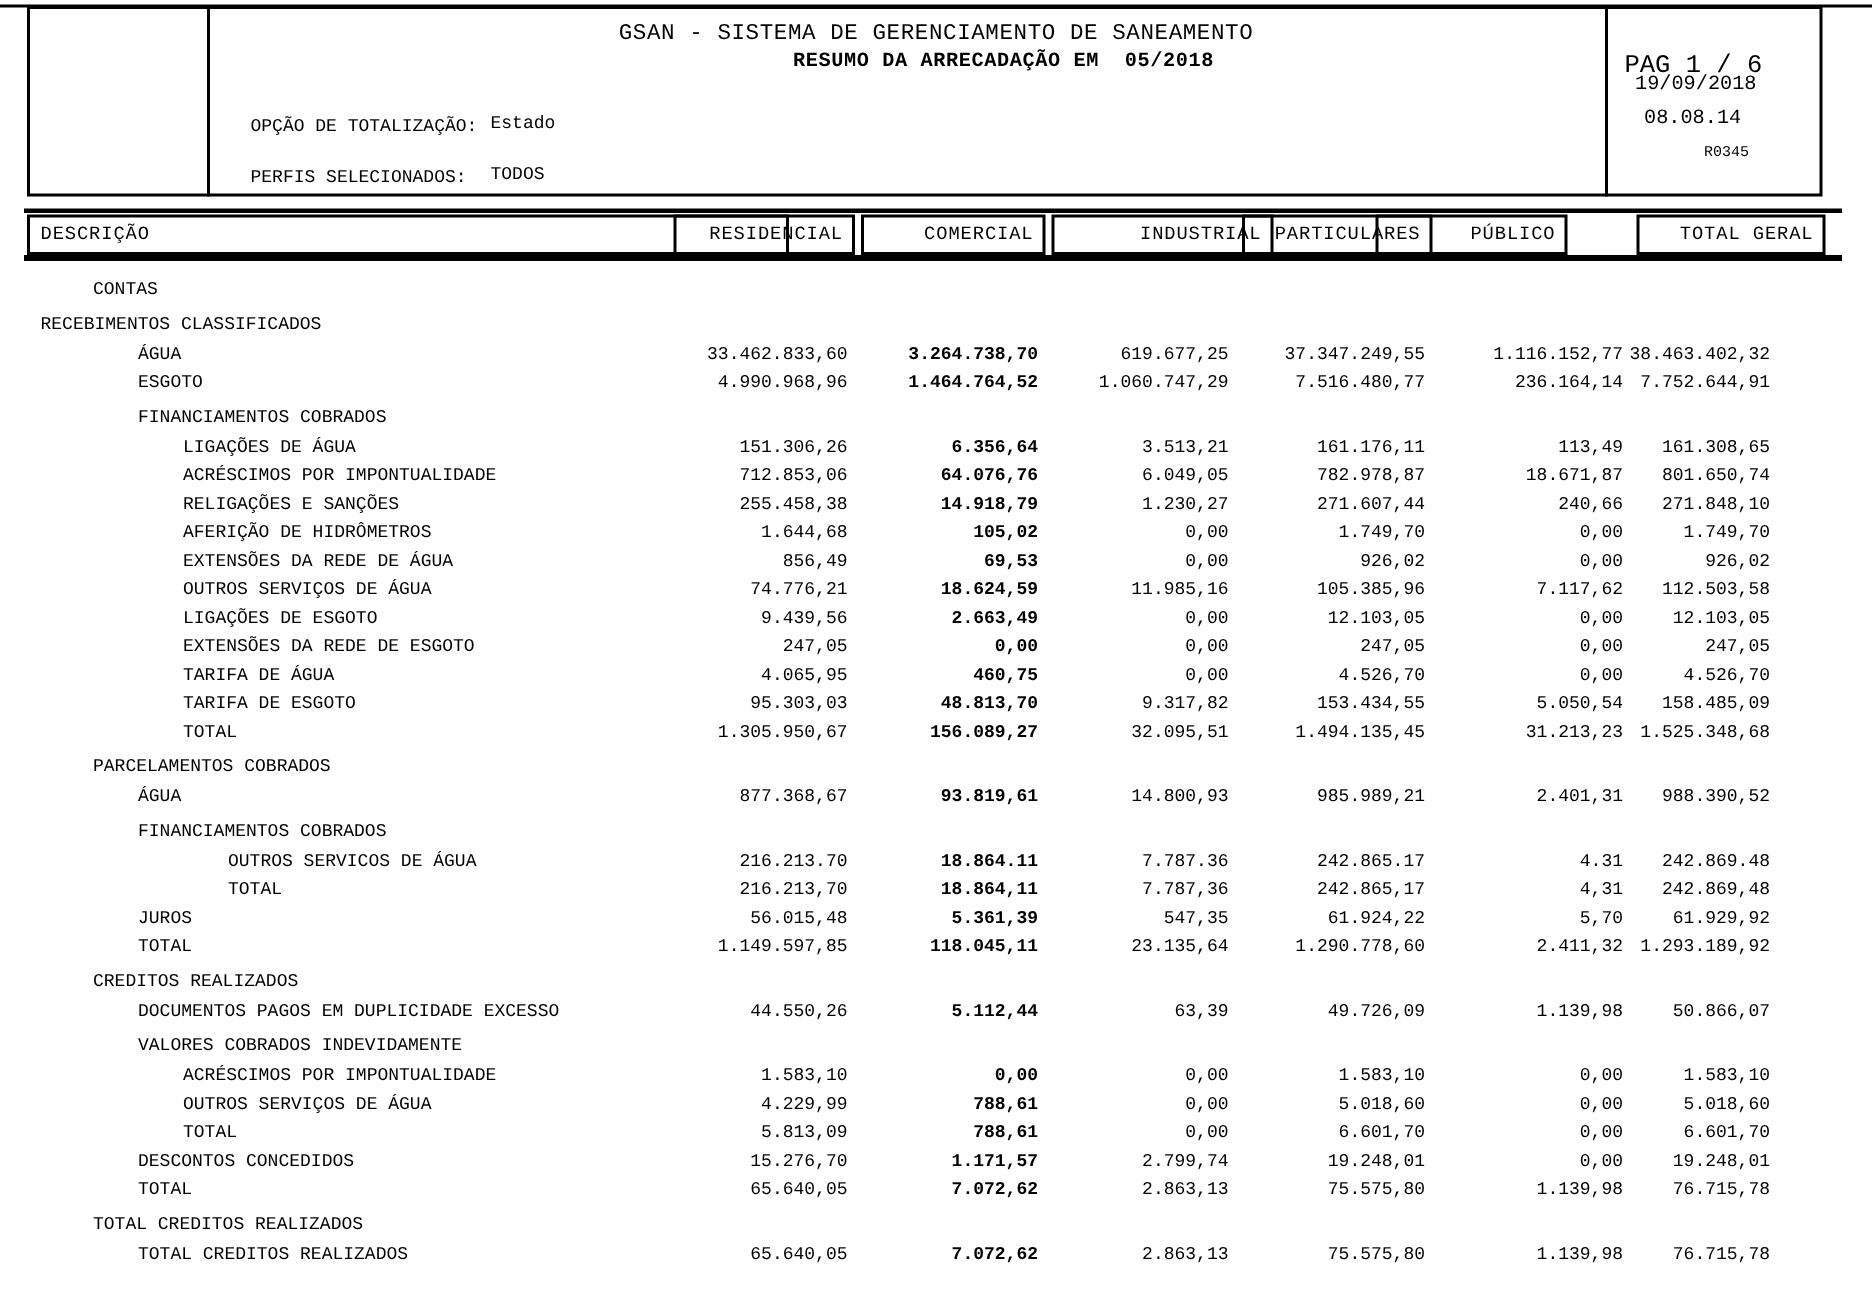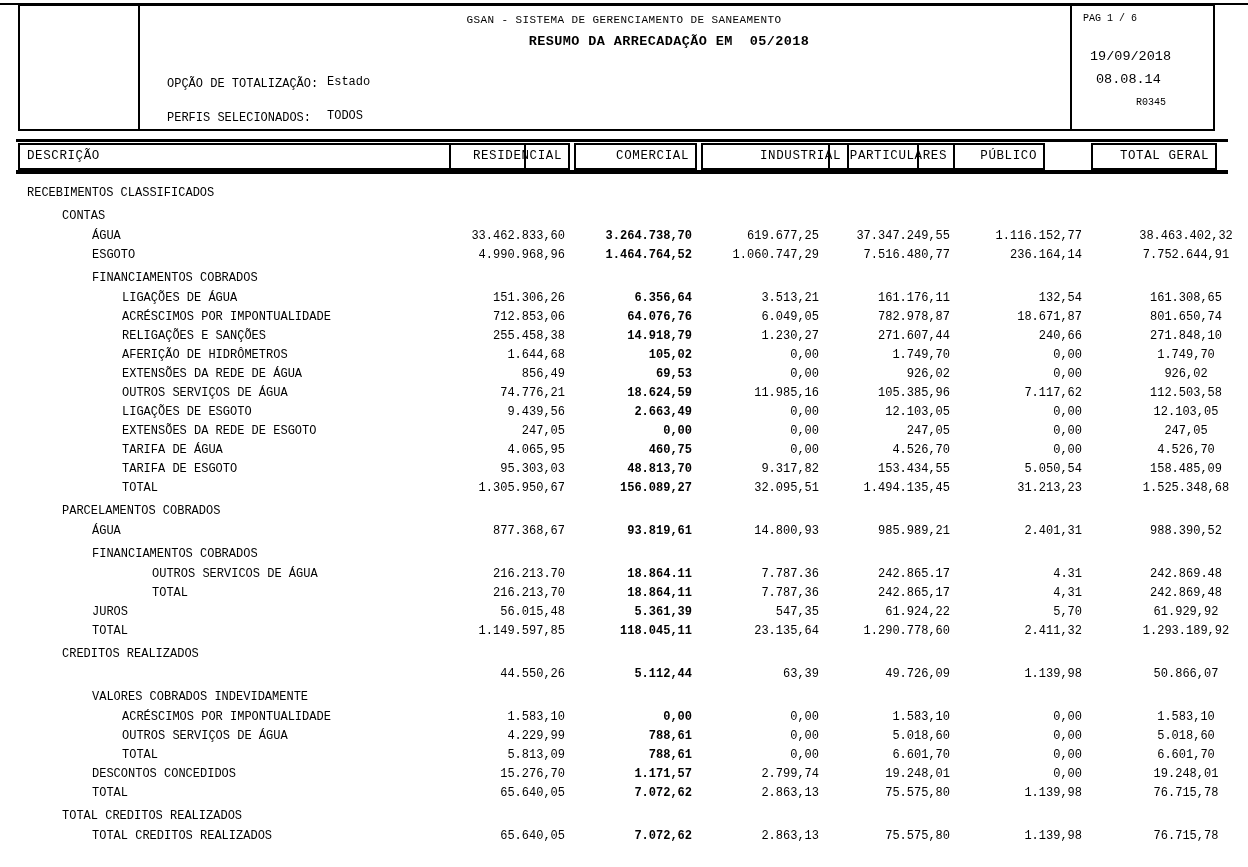--- a/index.html
+++ b/index.html
@@ -7,27 +7,27 @@
     width:1248px;height:867px;position:relative;overflow:hidden;
     font-family:"Liberation Mono","DejaVu Sans Mono",monospace;
     color:#000;
   }
   
   .top-rule{position:absolute;left:0;top:3px;width:1248px;height:2px;background:#000;}
   .hdr-box{position:absolute;left:18px;top:4px;width:1197px;height:127px;border:2px solid #000;box-sizing:border-box;}
   .hdr-divider{position:absolute;top:4px;height:127px;width:2px;background:#000;}
   .hdr-div-logo{left:138px;}
   .hdr-div-info{left:1070px;}
-  .sys-title{position:absolute;left:0;top:14px;width:1248px;text-align:center;font-size:11px;letter-spacing:.4px;white-space:pre;}
+  .sys-title{position:absolute;left:0;top:14px;width:1248px;text-align:center;font-size:15px;letter-spacing:.4px;white-space:pre;}
   .report-title{position:absolute;left:0;top:34px;width:1248px;text-align:center;font-size:13.5px;font-weight:bold;letter-spacing:.4px;white-space:pre;padding-left:45px;}
   .opt-label{position:absolute;left:167px;top:77px;font-size:12px;white-space:pre;}
   .opt-value{position:absolute;left:327px;top:75px;font-size:12px;white-space:pre;}
   .perfil-label{position:absolute;left:167px;top:111px;font-size:12px;white-space:pre;}
   .perfil-value{position:absolute;left:327px;top:109px;font-size:12px;white-space:pre;}
-  .info-pag  {position:absolute;left:1083px;top:13px;font-size:10px;white-space:pre;}
+  .info-pag  {position:absolute;left:1083px;top:35px;font-size:17px;white-space:pre;}
   .info-date {position:absolute;left:1090px;top:49px;font-size:13.5px;white-space:pre;}
   .info-time {position:absolute;left:1096px;top:72px;font-size:13.5px;white-space:pre;}
   .info-code {position:absolute;left:1136px;top:97px;font-size:10px;white-space:pre;}
   
   .rule-a{position:absolute;left:16px;top:139px;width:1212px;height:3px;background:#000;}
   .rule-b{position:absolute;left:16px;top:170px;width:1212px;height:4px;background:#000;}
   .hcell{position:absolute;top:143px;height:27px;border:2px solid #000;box-sizing:border-box;
          font-size:12.5px;letter-spacing:.6px;line-height:23px;text-align:right;padding-right:6px;white-space:pre;}
   .hc-desc{left:18px;width:508px;text-align:left;padding-left:7px;}
   .hc0{left:449px;width:121px;}
@@ -41,21 +41,21 @@
   .trow{position:relative;height:19px;font-size:12px;line-height:19px;white-space:pre;}
   .trow.group{margin-top:4px;margin-bottom:1px;}
   .tlabel{position:absolute;top:0;}
   .ind0{left:27px;} .ind1{left:62px;} .ind2{left:92px;} .ind3{left:122px;} .ind4{left:152px;}
   .tcell{position:absolute;top:0;text-align:right;}
   .c0{left:445px;width:120px;}
   .c1{left:572px;width:120px;font-weight:bold;}
   .c2{left:699px;width:120px;}
   .c3{left:826px;width:124px;}
   .c4{left:958px;width:124px;}
-  .c5{left:1124px;width:124px;text-align:center;}
+  .c5{left:1056px;width:124px;}
 </style>
 </head>
 <body>
 
 <div>
 
   <div class="top-rule"></div>
   <div class="hdr-box"></div>
   <div class="hdr-divider hdr-div-logo"></div>
   <div class="hdr-divider hdr-div-info"></div>
@@ -77,45 +77,45 @@
   <div class="hcell hc-desc">DESCRIÇÃO</div>
   <div class="hcell hc0">RESIDENCIAL</div>
   <div class="hcell hc1">COMERCIAL</div>
   <div class="hcell hc2">INDUSTRIAL</div>
   <div class="hcell hc3">PARTICULARES</div>
   <div class="hcell hc4">PÚBLICO</div>
   <div class="hcell hc5">TOTAL GERAL</div>
   <div class="rule-b"></div>
 
   <div class="tbody">
+      <div class="trow group"><div class="tlabel ind1">CONTAS</div></div>
       <div class="trow group"><div class="tlabel ind0">RECEBIMENTOS CLASSIFICADOS</div></div>
-      <div class="trow group"><div class="tlabel ind1">CONTAS</div></div>
       <div class="trow"><div class="tlabel ind2">ÁGUA</div><div class="tcell c0">33.462.833,60</div><div class="tcell c1">3.264.738,70</div><div class="tcell c2">619.677,25</div><div class="tcell c3">37.347.249,55</div><div class="tcell c4">1.116.152,77</div><div class="tcell c5">38.463.402,32</div></div>
       <div class="trow"><div class="tlabel ind2">ESGOTO</div><div class="tcell c0">4.990.968,96</div><div class="tcell c1">1.464.764,52</div><div class="tcell c2">1.060.747,29</div><div class="tcell c3">7.516.480,77</div><div class="tcell c4">236.164,14</div><div class="tcell c5">7.752.644,91</div></div>
       <div class="trow group"><div class="tlabel ind2">FINANCIAMENTOS COBRADOS</div></div>
-      <div class="trow"><div class="tlabel ind3">LIGAÇÕES DE ÁGUA</div><div class="tcell c0">151.306,26</div><div class="tcell c1">6.356,64</div><div class="tcell c2">3.513,21</div><div class="tcell c3">161.176,11</div><div class="tcell c4">132,54</div><div class="tcell c5">161.308,65</div></div>
+      <div class="trow"><div class="tlabel ind3">LIGAÇÕES DE ÁGUA</div><div class="tcell c0">151.306,26</div><div class="tcell c1">6.356,64</div><div class="tcell c2">3.513,21</div><div class="tcell c3">161.176,11</div><div class="tcell c4">113,49</div><div class="tcell c5">161.308,65</div></div>
       <div class="trow"><div class="tlabel ind3">ACRÉSCIMOS POR IMPONTUALIDADE</div><div class="tcell c0">712.853,06</div><div class="tcell c1">64.076,76</div><div class="tcell c2">6.049,05</div><div class="tcell c3">782.978,87</div><div class="tcell c4">18.671,87</div><div class="tcell c5">801.650,74</div></div>
       <div class="trow"><div class="tlabel ind3">RELIGAÇÕES E SANÇÕES</div><div class="tcell c0">255.458,38</div><div class="tcell c1">14.918,79</div><div class="tcell c2">1.230,27</div><div class="tcell c3">271.607,44</div><div class="tcell c4">240,66</div><div class="tcell c5">271.848,10</div></div>
       <div class="trow"><div class="tlabel ind3">AFERIÇÃO DE HIDRÔMETROS</div><div class="tcell c0">1.644,68</div><div class="tcell c1">105,02</div><div class="tcell c2">0,00</div><div class="tcell c3">1.749,70</div><div class="tcell c4">0,00</div><div class="tcell c5">1.749,70</div></div>
       <div class="trow"><div class="tlabel ind3">EXTENSÕES DA REDE DE ÁGUA</div><div class="tcell c0">856,49</div><div class="tcell c1">69,53</div><div class="tcell c2">0,00</div><div class="tcell c3">926,02</div><div class="tcell c4">0,00</div><div class="tcell c5">926,02</div></div>
       <div class="trow"><div class="tlabel ind3">OUTROS SERVIÇOS DE ÁGUA</div><div class="tcell c0">74.776,21</div><div class="tcell c1">18.624,59</div><div class="tcell c2">11.985,16</div><div class="tcell c3">105.385,96</div><div class="tcell c4">7.117,62</div><div class="tcell c5">112.503,58</div></div>
       <div class="trow"><div class="tlabel ind3">LIGAÇÕES DE ESGOTO</div><div class="tcell c0">9.439,56</div><div class="tcell c1">2.663,49</div><div class="tcell c2">0,00</div><div class="tcell c3">12.103,05</div><div class="tcell c4">0,00</div><div class="tcell c5">12.103,05</div></div>
       <div class="trow"><div class="tlabel ind3">EXTENSÕES DA REDE DE ESGOTO</div><div class="tcell c0">247,05</div><div class="tcell c1">0,00</div><div class="tcell c2">0,00</div><div class="tcell c3">247,05</div><div class="tcell c4">0,00</div><div class="tcell c5">247,05</div></div>
       <div class="trow"><div class="tlabel ind3">TARIFA DE ÁGUA</div><div class="tcell c0">4.065,95</div><div class="tcell c1">460,75</div><div class="tcell c2">0,00</div><div class="tcell c3">4.526,70</div><div class="tcell c4">0,00</div><div class="tcell c5">4.526,70</div></div>
       <div class="trow"><div class="tlabel ind3">TARIFA DE ESGOTO</div><div class="tcell c0">95.303,03</div><div class="tcell c1">48.813,70</div><div class="tcell c2">9.317,82</div><div class="tcell c3">153.434,55</div><div class="tcell c4">5.050,54</div><div class="tcell c5">158.485,09</div></div>
       <div class="trow"><div class="tlabel ind3">TOTAL</div><div class="tcell c0">1.305.950,67</div><div class="tcell c1">156.089,27</div><div class="tcell c2">32.095,51</div><div class="tcell c3">1.494.135,45</div><div class="tcell c4">31.213,23</div><div class="tcell c5">1.525.348,68</div></div>
       <div class="trow group"><div class="tlabel ind1">PARCELAMENTOS COBRADOS</div></div>
       <div class="trow"><div class="tlabel ind2">ÁGUA</div><div class="tcell c0">877.368,67</div><div class="tcell c1">93.819,61</div><div class="tcell c2">14.800,93</div><div class="tcell c3">985.989,21</div><div class="tcell c4">2.401,31</div><div class="tcell c5">988.390,52</div></div>
       <div class="trow group"><div class="tlabel ind2">FINANCIAMENTOS COBRADOS</div></div>
       <div class="trow"><div class="tlabel ind4">OUTROS SERVICOS DE ÁGUA</div><div class="tcell c0">216.213.70</div><div class="tcell c1">18.864.11</div><div class="tcell c2">7.787.36</div><div class="tcell c3">242.865.17</div><div class="tcell c4">4.31</div><div class="tcell c5">242.869.48</div></div>
       <div class="trow"><div class="tlabel ind4">TOTAL</div><div class="tcell c0">216.213,70</div><div class="tcell c1">18.864,11</div><div class="tcell c2">7.787,36</div><div class="tcell c3">242.865,17</div><div class="tcell c4">4,31</div><div class="tcell c5">242.869,48</div></div>
       <div class="trow"><div class="tlabel ind2">JUROS</div><div class="tcell c0">56.015,48</div><div class="tcell c1">5.361,39</div><div class="tcell c2">547,35</div><div class="tcell c3">61.924,22</div><div class="tcell c4">5,70</div><div class="tcell c5">61.929,92</div></div>
       <div class="trow"><div class="tlabel ind2">TOTAL</div><div class="tcell c0">1.149.597,85</div><div class="tcell c1">118.045,11</div><div class="tcell c2">23.135,64</div><div class="tcell c3">1.290.778,60</div><div class="tcell c4">2.411,32</div><div class="tcell c5">1.293.189,92</div></div>
       <div class="trow group"><div class="tlabel ind1">CREDITOS REALIZADOS</div></div>
-      <div class="trow"><div class="tcell c0">44.550,26</div><div class="tcell c1">5.112,44</div><div class="tcell c2">63,39</div><div class="tcell c3">49.726,09</div><div class="tcell c4">1.139,98</div><div class="tcell c5">50.866,07</div></div>
+      <div class="trow"><div class="tlabel ind2">DOCUMENTOS PAGOS EM DUPLICIDADE EXCESSO</div><div class="tcell c0">44.550,26</div><div class="tcell c1">5.112,44</div><div class="tcell c2">63,39</div><div class="tcell c3">49.726,09</div><div class="tcell c4">1.139,98</div><div class="tcell c5">50.866,07</div></div>
       <div class="trow group"><div class="tlabel ind2">VALORES COBRADOS INDEVIDAMENTE</div></div>
       <div class="trow"><div class="tlabel ind3">ACRÉSCIMOS POR IMPONTUALIDADE</div><div class="tcell c0">1.583,10</div><div class="tcell c1">0,00</div><div class="tcell c2">0,00</div><div class="tcell c3">1.583,10</div><div class="tcell c4">0,00</div><div class="tcell c5">1.583,10</div></div>
       <div class="trow"><div class="tlabel ind3">OUTROS SERVIÇOS DE ÁGUA</div><div class="tcell c0">4.229,99</div><div class="tcell c1">788,61</div><div class="tcell c2">0,00</div><div class="tcell c3">5.018,60</div><div class="tcell c4">0,00</div><div class="tcell c5">5.018,60</div></div>
       <div class="trow"><div class="tlabel ind3">TOTAL</div><div class="tcell c0">5.813,09</div><div class="tcell c1">788,61</div><div class="tcell c2">0,00</div><div class="tcell c3">6.601,70</div><div class="tcell c4">0,00</div><div class="tcell c5">6.601,70</div></div>
       <div class="trow"><div class="tlabel ind2">DESCONTOS CONCEDIDOS</div><div class="tcell c0">15.276,70</div><div class="tcell c1">1.171,57</div><div class="tcell c2">2.799,74</div><div class="tcell c3">19.248,01</div><div class="tcell c4">0,00</div><div class="tcell c5">19.248,01</div></div>
       <div class="trow"><div class="tlabel ind2">TOTAL</div><div class="tcell c0">65.640,05</div><div class="tcell c1">7.072,62</div><div class="tcell c2">2.863,13</div><div class="tcell c3">75.575,80</div><div class="tcell c4">1.139,98</div><div class="tcell c5">76.715,78</div></div>
       <div class="trow group"><div class="tlabel ind1">TOTAL CREDITOS REALIZADOS</div></div>
       <div class="trow"><div class="tlabel ind2">TOTAL CREDITOS REALIZADOS</div><div class="tcell c0">65.640,05</div><div class="tcell c1">7.072,62</div><div class="tcell c2">2.863,13</div><div class="tcell c3">75.575,80</div><div class="tcell c4">1.139,98</div><div class="tcell c5">76.715,78</div></div>
     </div>
 

